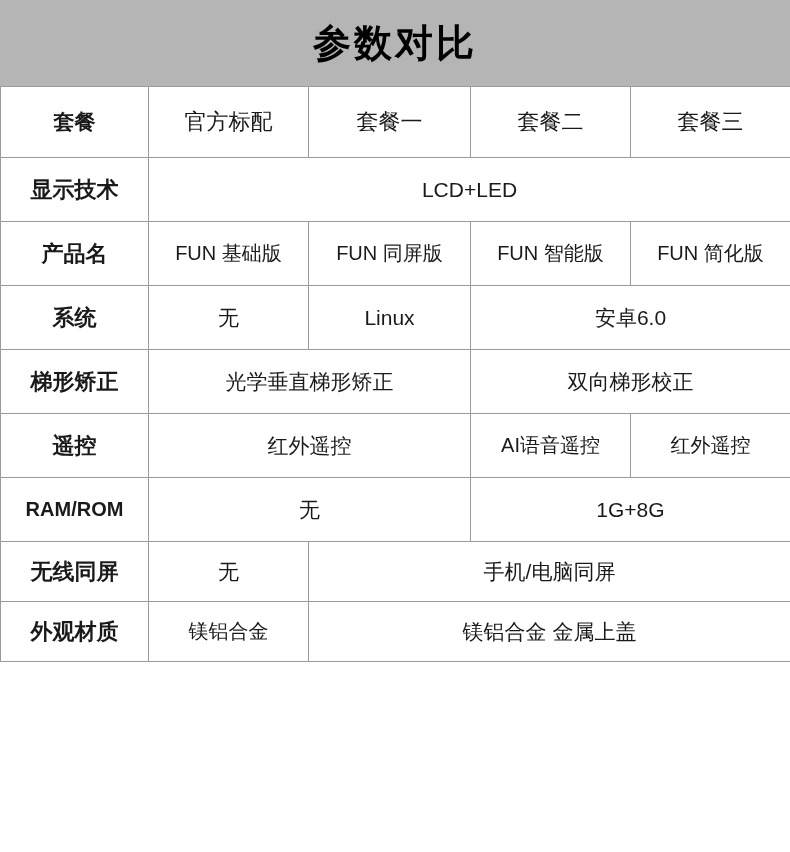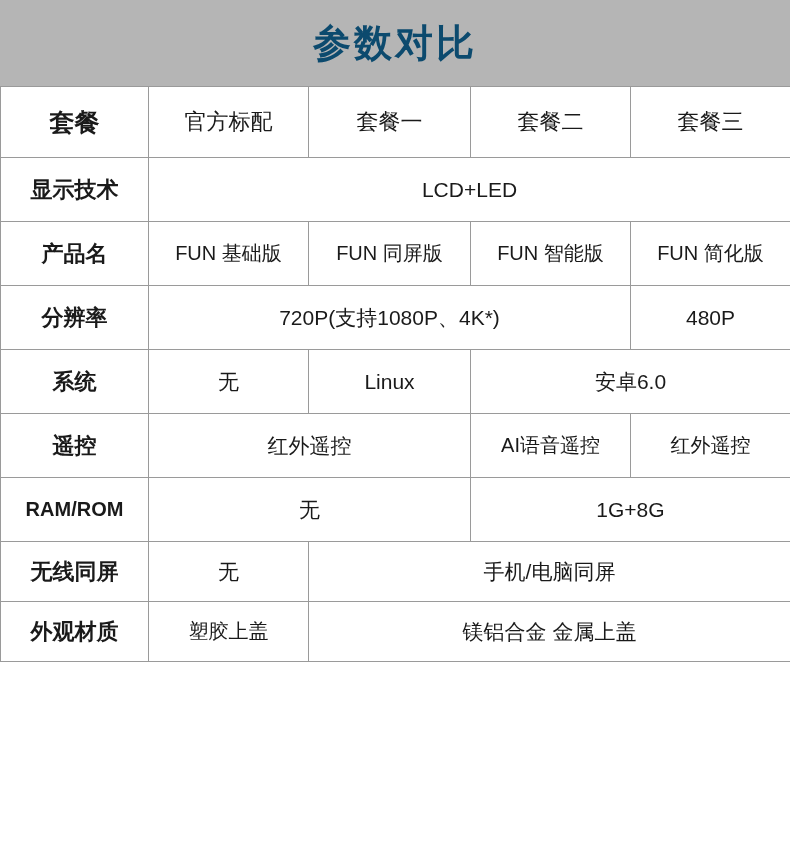--- a/index.html
+++ b/index.html
@@ -24,21 +24,21 @@
   .title-bar {
     height: 86px;
     background: #b5b5b5;
     display: flex;
     align-items: center;
     justify-content: center;
   }
   .title-bar .title {
     font-size: 38px;
     font-weight: bold;
-    color: #0c4a6e;
+    color: #000000;
     letter-spacing: 3px;
   }
   table.spec {
     width: 790px;
     border-collapse: collapse;
     table-layout: fixed;
   }
   table.spec td {
     border: 1px solid #9a9a9a;
     text-align: center;
@@ -56,21 +56,21 @@
     font-size: 21px;
     font-weight: normal;
   }
   td.val-sm {
     font-size: 20px;
   }
   tr.r-head td {
     height: 71px;
   }
   tr.r-head td.label {
-    font-size: 25px;
+    font-size: 21px;
   }
   tr.r-head td.val {
     font-size: 22px;
   }
   tr.r-normal td {
     height: 64px;
   }
   tr.r-short td {
     height: 60px;
   }
@@ -116,33 +116,33 @@
 
       <tr class="r-normal">
         <td class="label">产品名</td>
         <td class="val val-sm">FUN 基础版</td>
         <td class="val val-sm">FUN 同屏版</td>
         <td class="val val-sm">FUN 智能版</td>
         <td class="val val-sm">FUN 简化版</td>
       </tr>
 
 
-      <tr class="r-normal">
-        <td class="label">分辨率</td>
-        <td class="val" colspan="3">720P(支持1080P、4K*)</td>
-        <td class="val">480P</td>
-      </tr>
 
       <tr class="r-normal">
         <td class="label">系统</td>
         <td class="val">无</td>
         <td class="val">Linux</td>
         <td class="val" colspan="2">安卓6.0</td>
       </tr>
 
+      <tr class="r-normal">
+        <td class="label">梯形矫正</td>
+        <td class="val" colspan="2">光学垂直梯形矫正</td>
+        <td class="val" colspan="2">双向梯形校正</td>
+      </tr>
 
       <tr class="r-normal">
         <td class="label">遥控</td>
         <td class="val" colspan="2">红外遥控</td>
         <td class="val val-sm">AI语音遥控</td>
         <td class="val val-sm">红外遥控</td>
       </tr>
 
       <tr class="r-normal">
         <td class="label val-sm">RAM/ROM</td>
@@ -151,20 +151,20 @@
       </tr>
 
       <tr class="r-short">
         <td class="label">无线同屏</td>
         <td class="val">无</td>
         <td class="val" colspan="3">手机/电脑同屏</td>
       </tr>
 
       <tr class="r-short">
         <td class="label">外观材质</td>
-        <td class="val val-sm">塑胶上盖</td>
+        <td class="val val-sm">镁铝合金</td>
         <td class="val" colspan="3">镁铝合金 金属上盖</td>
       </tr>
 
     </tbody>
   </table>
 
 </div>
 
 </body></html>

